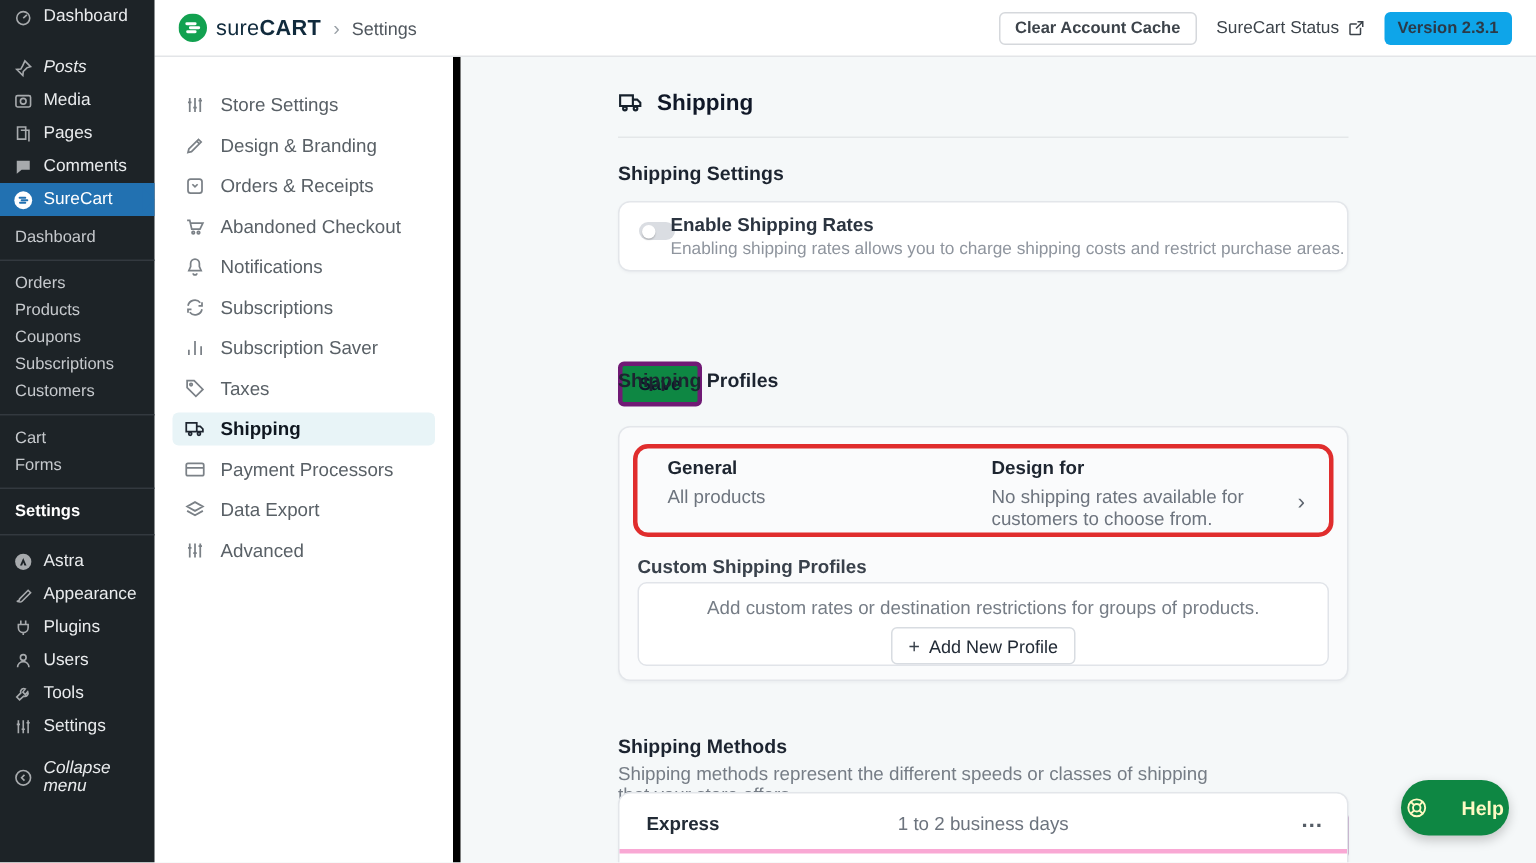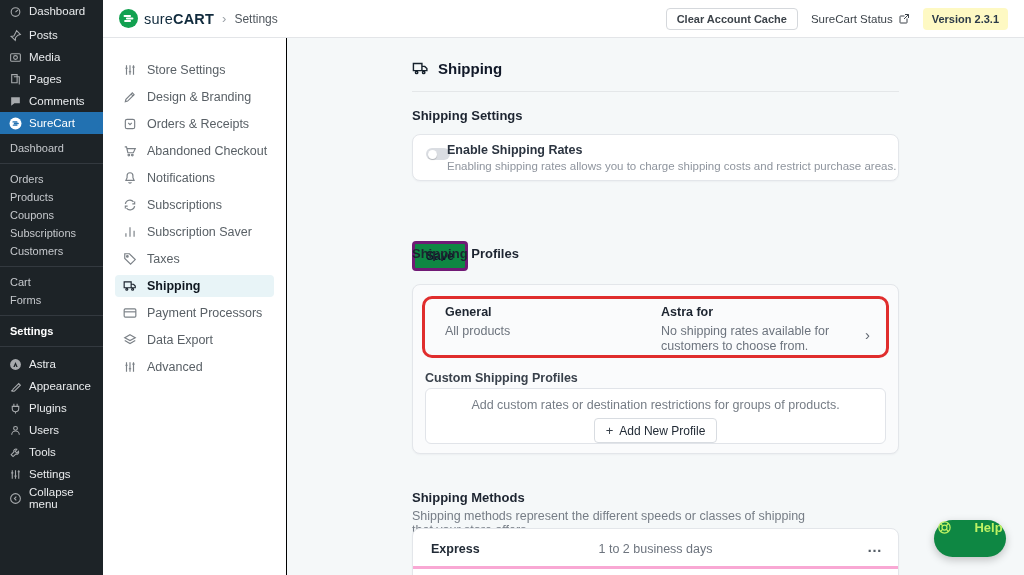--- a/index.html
+++ b/index.html
@@ -4,21 +4,21 @@
 <style>
   * { margin:0; padding:0; box-sizing:border-box; }
   html,body { width:1024px; height:575px; overflow:hidden; }
   body { font-family:"Liberation Sans", sans-serif; background:#f5f8f9; position:relative; }
   svg { display:block; }
 
   
   .wp-sidebar { position:absolute; left:0; top:0; width:103px; height:575px; background:#1d2327; z-index:10; padding-top:0; }
   .wp-item { display:flex; align-items:center; gap:7px; height:22px; padding:0 9px; color:#e9ebed; font-size:11.5px; cursor:pointer; }
   .wp-item .wpi { width:13px; height:13px; color:#a7aaad; flex:none; }
-  .wp-item.gap { margin-top:2px; }
+  .wp-item.gap { margin-top:12px;font-style:italic; }
   .wp-item.active { background:#2271b1; color:#fff; position:relative; }
   .wp-item.active .wpi { color:#fff; }
   .wp-item.active::after { content:""; position:absolute; right:-8px; top:50%; transform:translateY(-50%);
       border:8px solid transparent; border-left-color:#2271b1; }
   .wp-sub { display:block; padding:0 9px 0 10px; height:18px; line-height:18px; font-size:11px; color:#c6c9cd; cursor:pointer; }
   .wp-sub.first { margin-top:5px; }
   .wp-sub.bold { color:#fff; font-weight:700; height:18px; margin-top:6px; }
   .wp-div { height:1px; background:#33393f; margin:6px 0; }
 
   
@@ -28,25 +28,25 @@
   .brand-mark { width:19px; height:19px; }
   .brand-word { font-size:14.5px; color:#102a3c; letter-spacing:.2px; }
   .brand-word .bold { font-weight:700; }
   .crumb-sep { color:#9aa1a7; font-size:13px; margin:0 8px; }
   .crumb { font-size:12px; color:#50575e; }
   .topbar-right { margin-left:auto; display:flex; align-items:center; gap:13px; }
   .btn-cache { background:#fff; border:1px solid #d5d8dc; border-radius:4px; padding:4px 10px;
       font-size:11px; color:#3c434a; cursor:pointer; font-family:inherit;font-weight:bold; }
   .status-link { display:flex; align-items:center; gap:5px; font-size:11.5px; color:#3c434a; cursor:pointer; }
   .status-link svg { width:12px; height:12px; color:#3c434a; }
-  .version-badge { background:#fef9c3; border-radius:4px; padding:5px 9px; font-size:11px; font-weight:700; color:#2b3a48; }
+  .version-badge { background:#0ea5e9; border-radius:4px; padding:5px 9px; font-size:11px; font-weight:700; color:#2b3a48; }
 
   
-  .sc-sidebar { position:absolute; left:103px; top:38px; width:184px; height:537px; background:#fff;
-      border-right:1px solid #000000; padding-top:16px; z-index:2; }
+  .sc-sidebar { position:absolute; left:103px; top:38px; width:204px; height:537px; background:#fff;
+      border-right:5px solid #000000; padding-top:16px; z-index:2; }
   .nav-item { display:flex; align-items:center; gap:10px; height:22px; margin:5px 12px 0; padding:0 8px;
       border-radius:4px; font-size:12.5px; color:#596066; cursor:pointer; white-space:nowrap; }
   .nav-item .ni { width:14px; height:14px; color:#7b8187; flex:none; }
   .nav-item.active { background:#e8f4f7; color:#0f1720; font-weight:600; }
   .nav-item.active .ni { color:#1d2530; }
 
   
   .content { position:absolute; left:287px; top:38px; width:737px; height:537px; background:#f5f8f9; overflow:hidden; }
   .col { position:absolute; left:125px; top:0; width:487px; height:537px; }
   .page-head { position:absolute; top:22px; left:0; display:flex; align-items:center; gap:9px; }
@@ -86,21 +86,21 @@
 
   .sec3-sub { top:471px; width:410px; }
   .btn-add-new { position:absolute; top:455px; right:0; padding:6px 10px; }
   .card-methods { top:490px; height:86px; }
   .m-row { position:relative; height:40px; border-bottom:3px solid #f9a8d4; }
   .m-name { position:absolute; left:18px; top:13px; font-size:12.5px; font-weight:600; color:#222b36; }
   .m-speed { position:absolute; left:0; right:0; top:13px; text-align:center; font-size:12.5px; color:#6d747e; }
   .m-menu { position:absolute; right:16px; top:9px; font-size:15px; font-weight:700; color:#555d66; cursor:pointer; }
 
   .help-fab { position:absolute; left:934px; top:520px; width:72px; height:37px; border-radius:20px;
-      background:#0e8743; color:#bef264; display:flex; align-items:flex-start; justify-content:center; gap:22px;
+      background:#0e8743; color:#fef9c3; display:flex; align-items:center; justify-content:center; gap:22px;
       font-size:13px; font-weight:600; box-shadow:0 3px 8px rgba(0,0,0,.22); border:none; font-family:inherit; cursor:pointer; z-index:20; }
   .help-fab svg { width:15px; height:15px; }
 </style>
 </head>
 <body>
 
 <aside class="wp-sidebar">
   <div class="wp-item">
     <svg class="wpi" viewBox="0 0 24 24" fill="none" stroke="currentColor" stroke-width="2">
         <circle cx="12" cy="13" r="8"></circle>
@@ -331,21 +331,21 @@
     </div>
 
     <button class="btn-green btn-save">Save</button>
 
     <div class="sec-h" style="top:208px">Shipping Profiles</div>
 
     <div class="card card-profiles">
       <div class="annotation"></div>
       <div class="p-label g-col">General</div>
       <div class="p-value g-col">All products</div>
-      <div class="p-label r-col">Astra for</div>
+      <div class="p-label r-col">Design for</div>
       <div class="p-value r-col">No shipping rates available for customers to choose from.</div>
       <div class="row-chevron">›</div>
 
       <div class="custom-h">Custom Shipping Profiles</div>
       <div class="custom-box">
         <div class="custom-hint">Add custom rates or destination restrictions for groups of products.</div>
         <button class="btn-add-profile">
           <span class="plus">+</span>
           <span>Add New Profile</span>
         </button>

